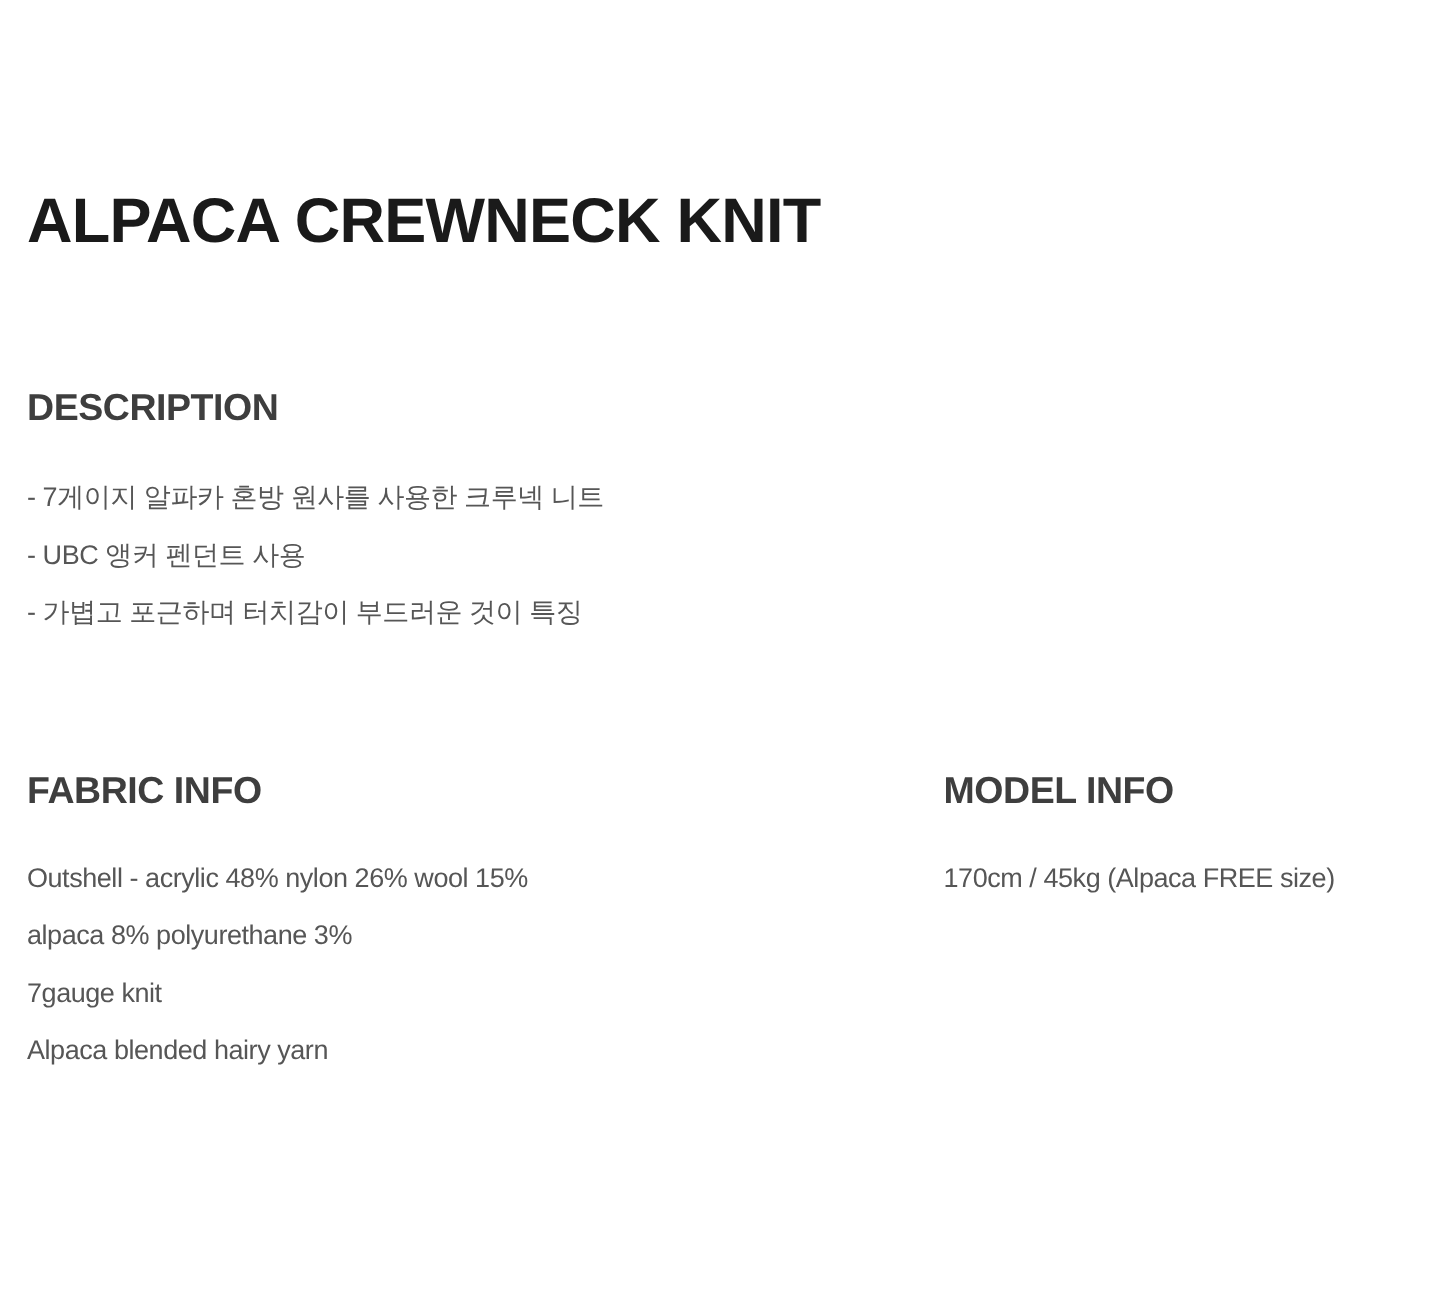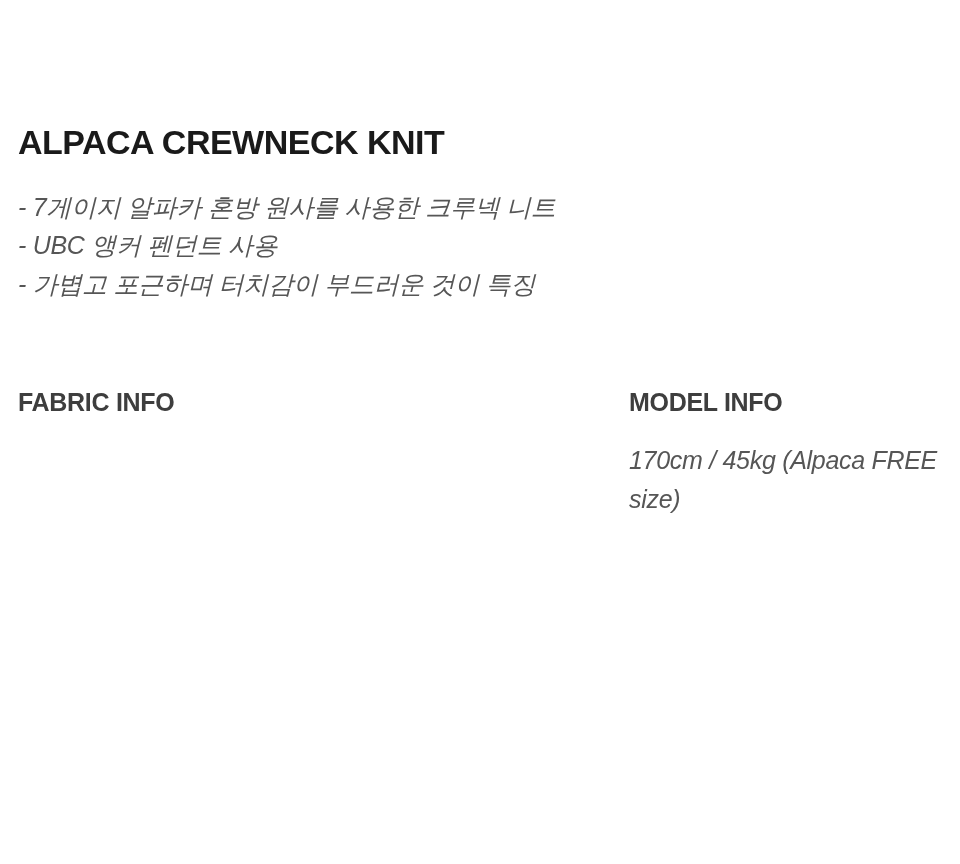--- a/index.html
+++ b/index.html
@@ -12,21 +12,21 @@
     width: 960px;
     height: 864px;
     box-sizing: border-box;
     padding: 122px 20px 0 18px;
     background: var(--background, #ffffff);
     font-family: "Liberation Sans", sans-serif;
     overflow: hidden;
   }
   .title {
     margin: 0;
-    font-size: 34px;
+    font-size: 42px;
     font-weight: 600;
     line-height: 1.2;
     letter-spacing: -0.5px;
     color: var(--title, #1a1a1a);
   }
   .section-heading {
     margin: 0;
     font-size: 25px;
     font-weight: 700;
     line-height: 1.2;
@@ -37,26 +37,25 @@
     margin-top: 85px;
   }
   .bullet-list {
     list-style: none;
     margin: 25px 0 0 0;
     padding: 0;
   }
   .bullet-list li,
   .info-line {
     margin: 0;
-    font-size: 25px;
+    font-size: 18px;
     font-weight: 400;
     line-height: 38.5px;
     letter-spacing: -0.3px;
     color: var(--body, #565656);
-    font-style: italic;
   }
   .columns {
     display: flex;
     margin-top: 84px;
     gap: 16px;
   }
   .col-left {
     width: 595px;
     flex: 0 0 595px;
   }
@@ -68,31 +67,38 @@
   }
 </style>
 </head>
 <body>
 
 <main class="page">
 
   <h1 class="title">ALPACA CREWNECK KNIT</h1>
 
   <section class="desc-section">
+    <h2 class="section-heading">DESCRIPTION</h2>
     <ul class="bullet-list">
       <li>- 7게이지 알파카 혼방 원사를 사용한 크루넥 니트</li>
       <li>- UBC 앵커 펜던트 사용</li>
       <li>- 가볍고 포근하며 터치감이 부드러운 것이 특징</li>
     </ul>
   </section>
 
   <section class="columns">
 
     <div class="col-left">
       <h2 class="section-heading">FABRIC INFO</h2>
+      <div class="info-lines">
+        <p class="info-line">Outshell - acrylic 48% nylon 26% wool 15%</p>
+        <p class="info-line">alpaca 8% polyurethane 3%</p>
+        <p class="info-line">7gauge knit</p>
+        <p class="info-line">Alpaca blended hairy yarn</p>
+      </div>
     </div>
 
     <div class="col-right">
       <h2 class="section-heading">MODEL INFO</h2>
       <div class="info-lines">
         <p class="info-line">170cm / 45kg (Alpaca FREE size)</p>
       </div>
     </div>
 
   </section>

